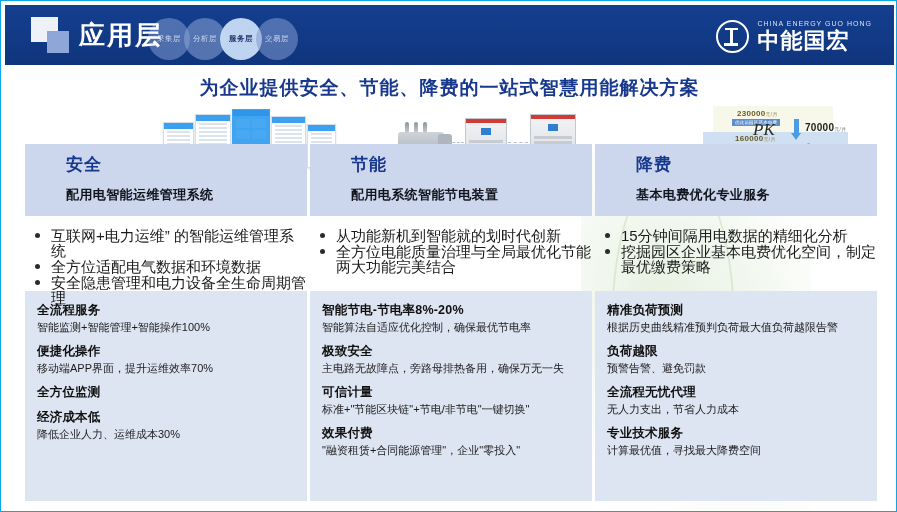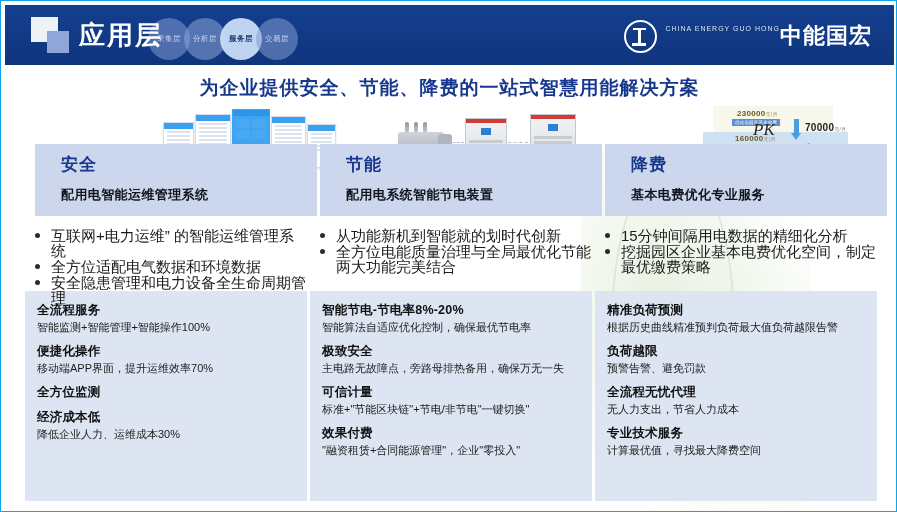--- a/index.html
+++ b/index.html
@@ -116,21 +116,21 @@
     left: 12px; top: 6px;
     width: 2.8px; height: 16px;
     background: #ffffff;
   }
   .brand-mark .bm-bar {
     position: absolute;
     left: 6px; bottom: 5px;
     width: 14px; height: 2.6px;
     background: #ffffff;
   }
-  .brand-text { display: flex; flex-direction: row; justify-content: center; }
+  .brand-text { display: flex; flex-direction: column; justify-content: center; }
   .brand-en {
     font-size: 7px;
     color: #d9e2f2;
     letter-spacing: 1px;
     line-height: 9px;
     margin-bottom: 1px;
   }
   .brand-cn {
     font-size: 22px;
     font-weight: bold;
@@ -196,26 +196,26 @@
   .illus {
     position: absolute;
     top: 0;
     height: 62px;
     width: 100%;
   }
 
   .card-head {
     position: absolute;
     top: 38px;
-    left: 10px;
+    left: 0;
     width: 282px;
     height: 72px;
     background: #ccd6ec;
     box-sizing: border-box;
-    padding: 9px 0 0 26px;
+    padding: 9px 0 0 41px;
     z-index: 2;
   }
   .card-head .kicker {
     font-size: 17px;
     font-weight: bold;
     color: #17388c;
     line-height: 24px;
     letter-spacing: 1px;
   }
   .card-head .sub {

